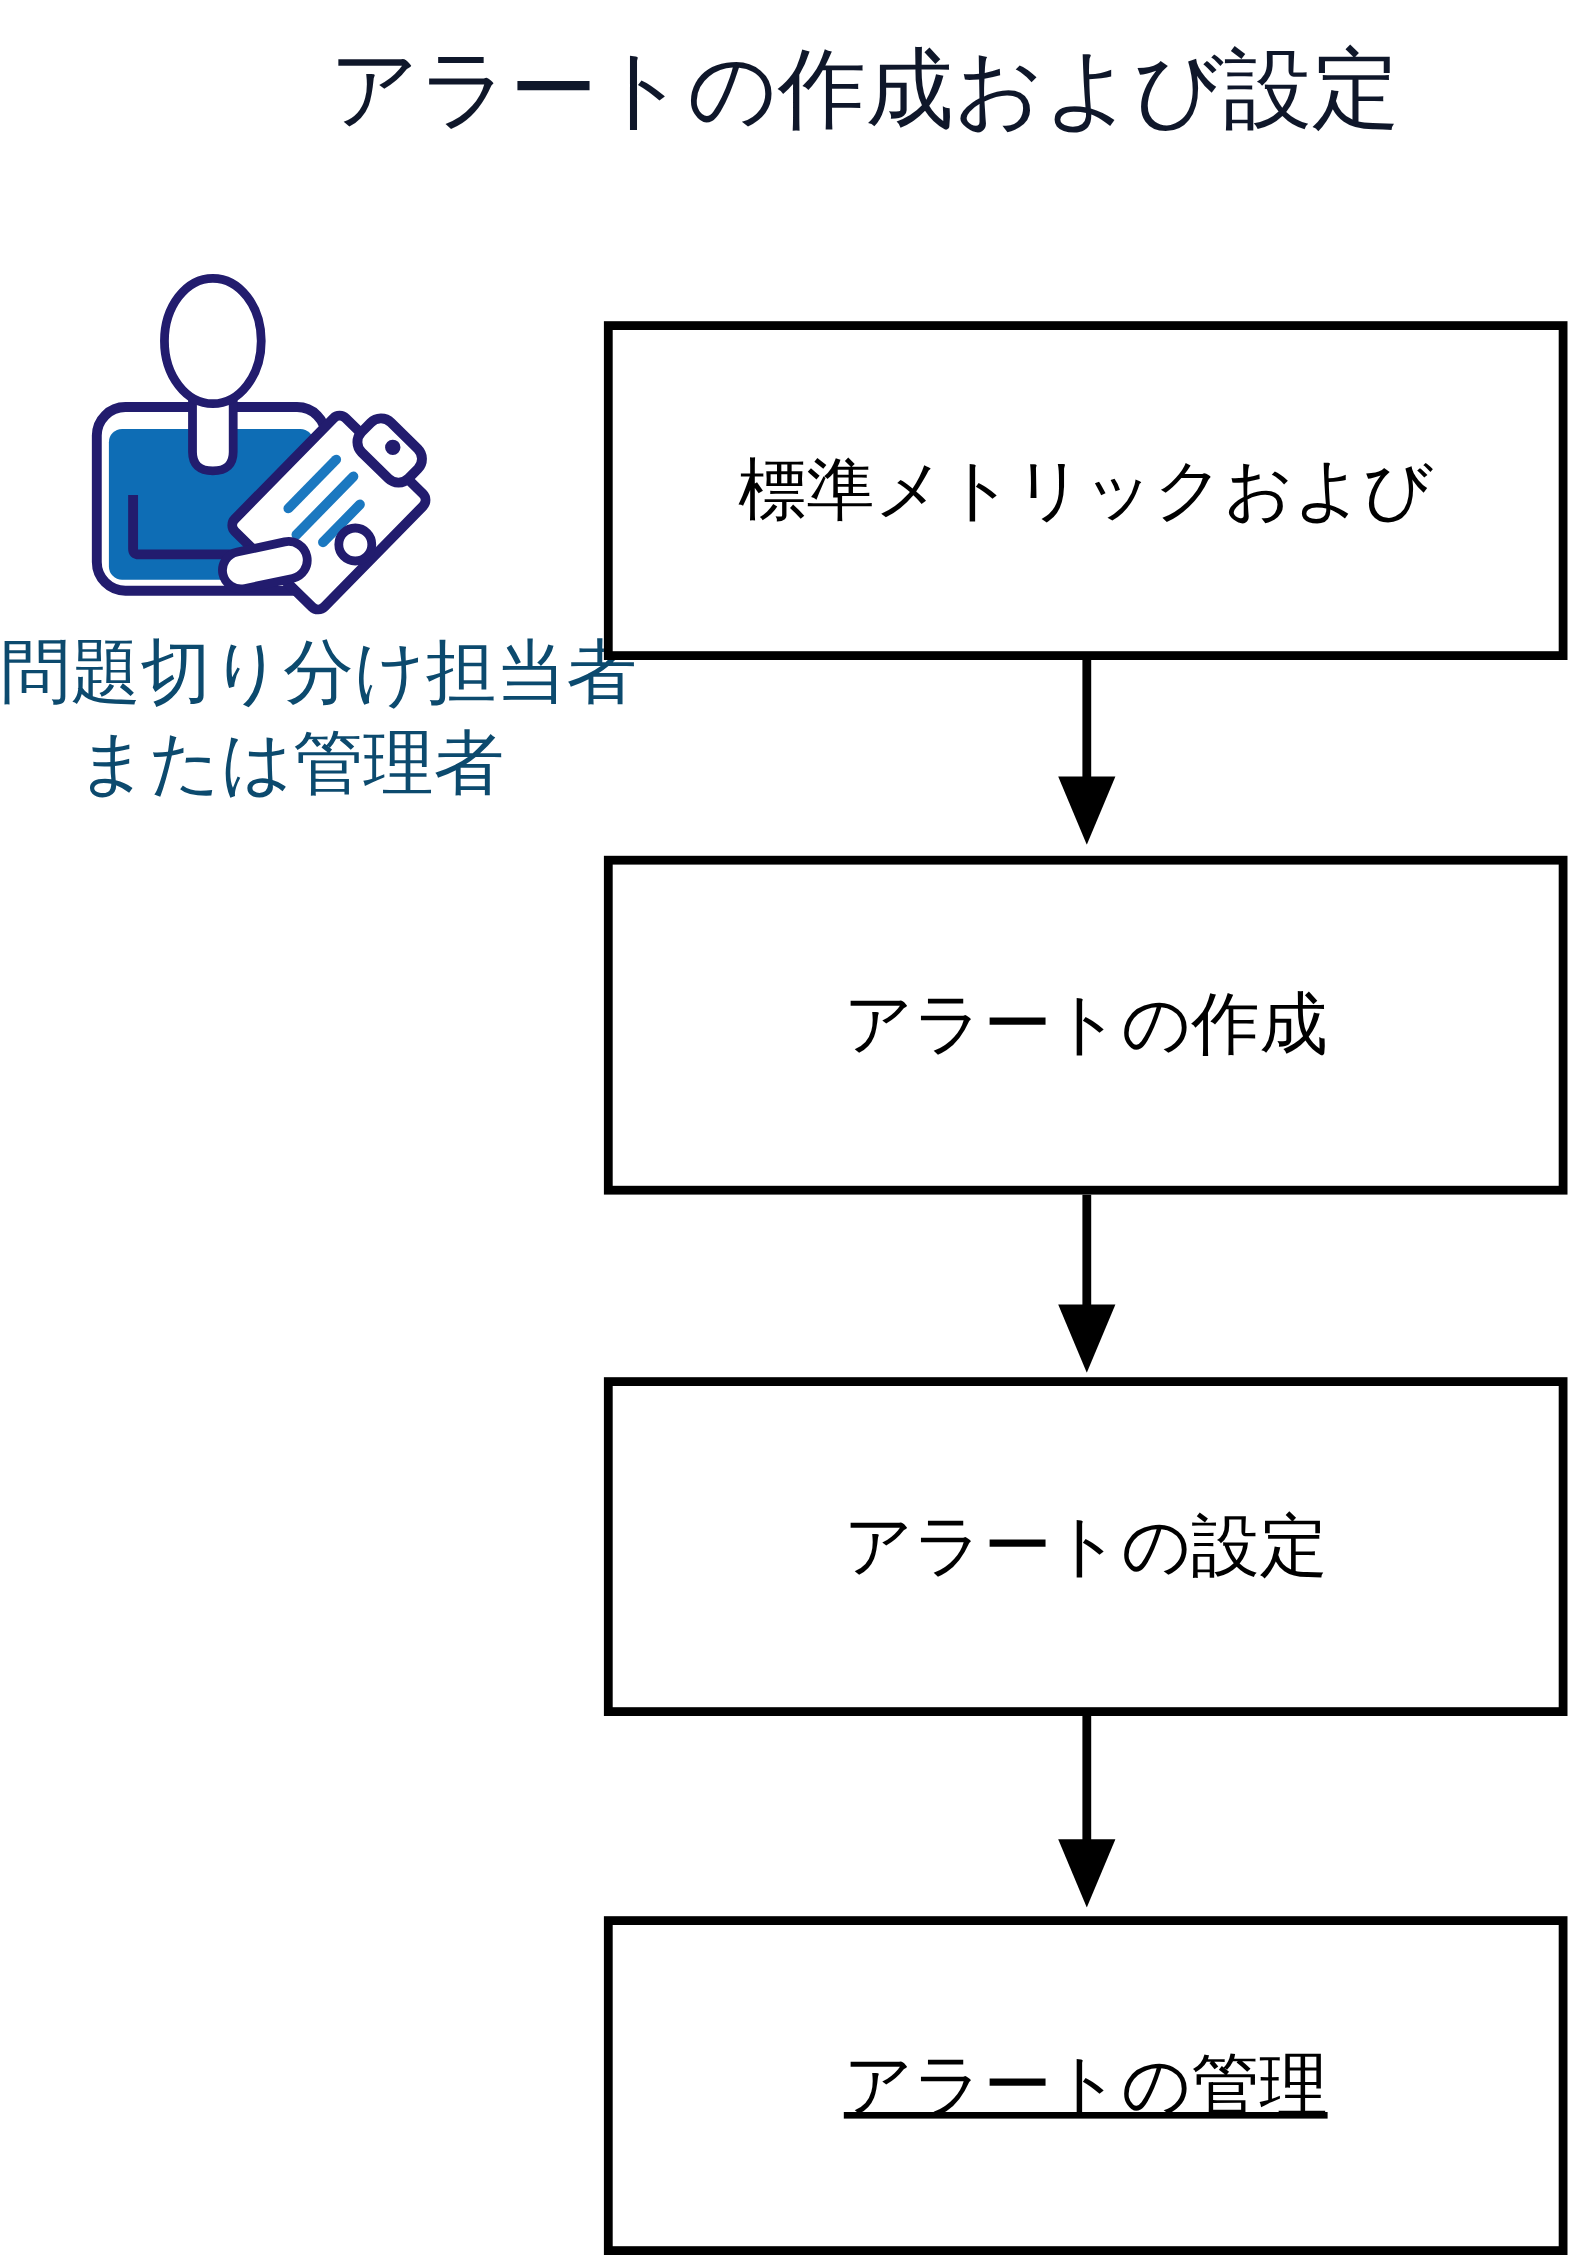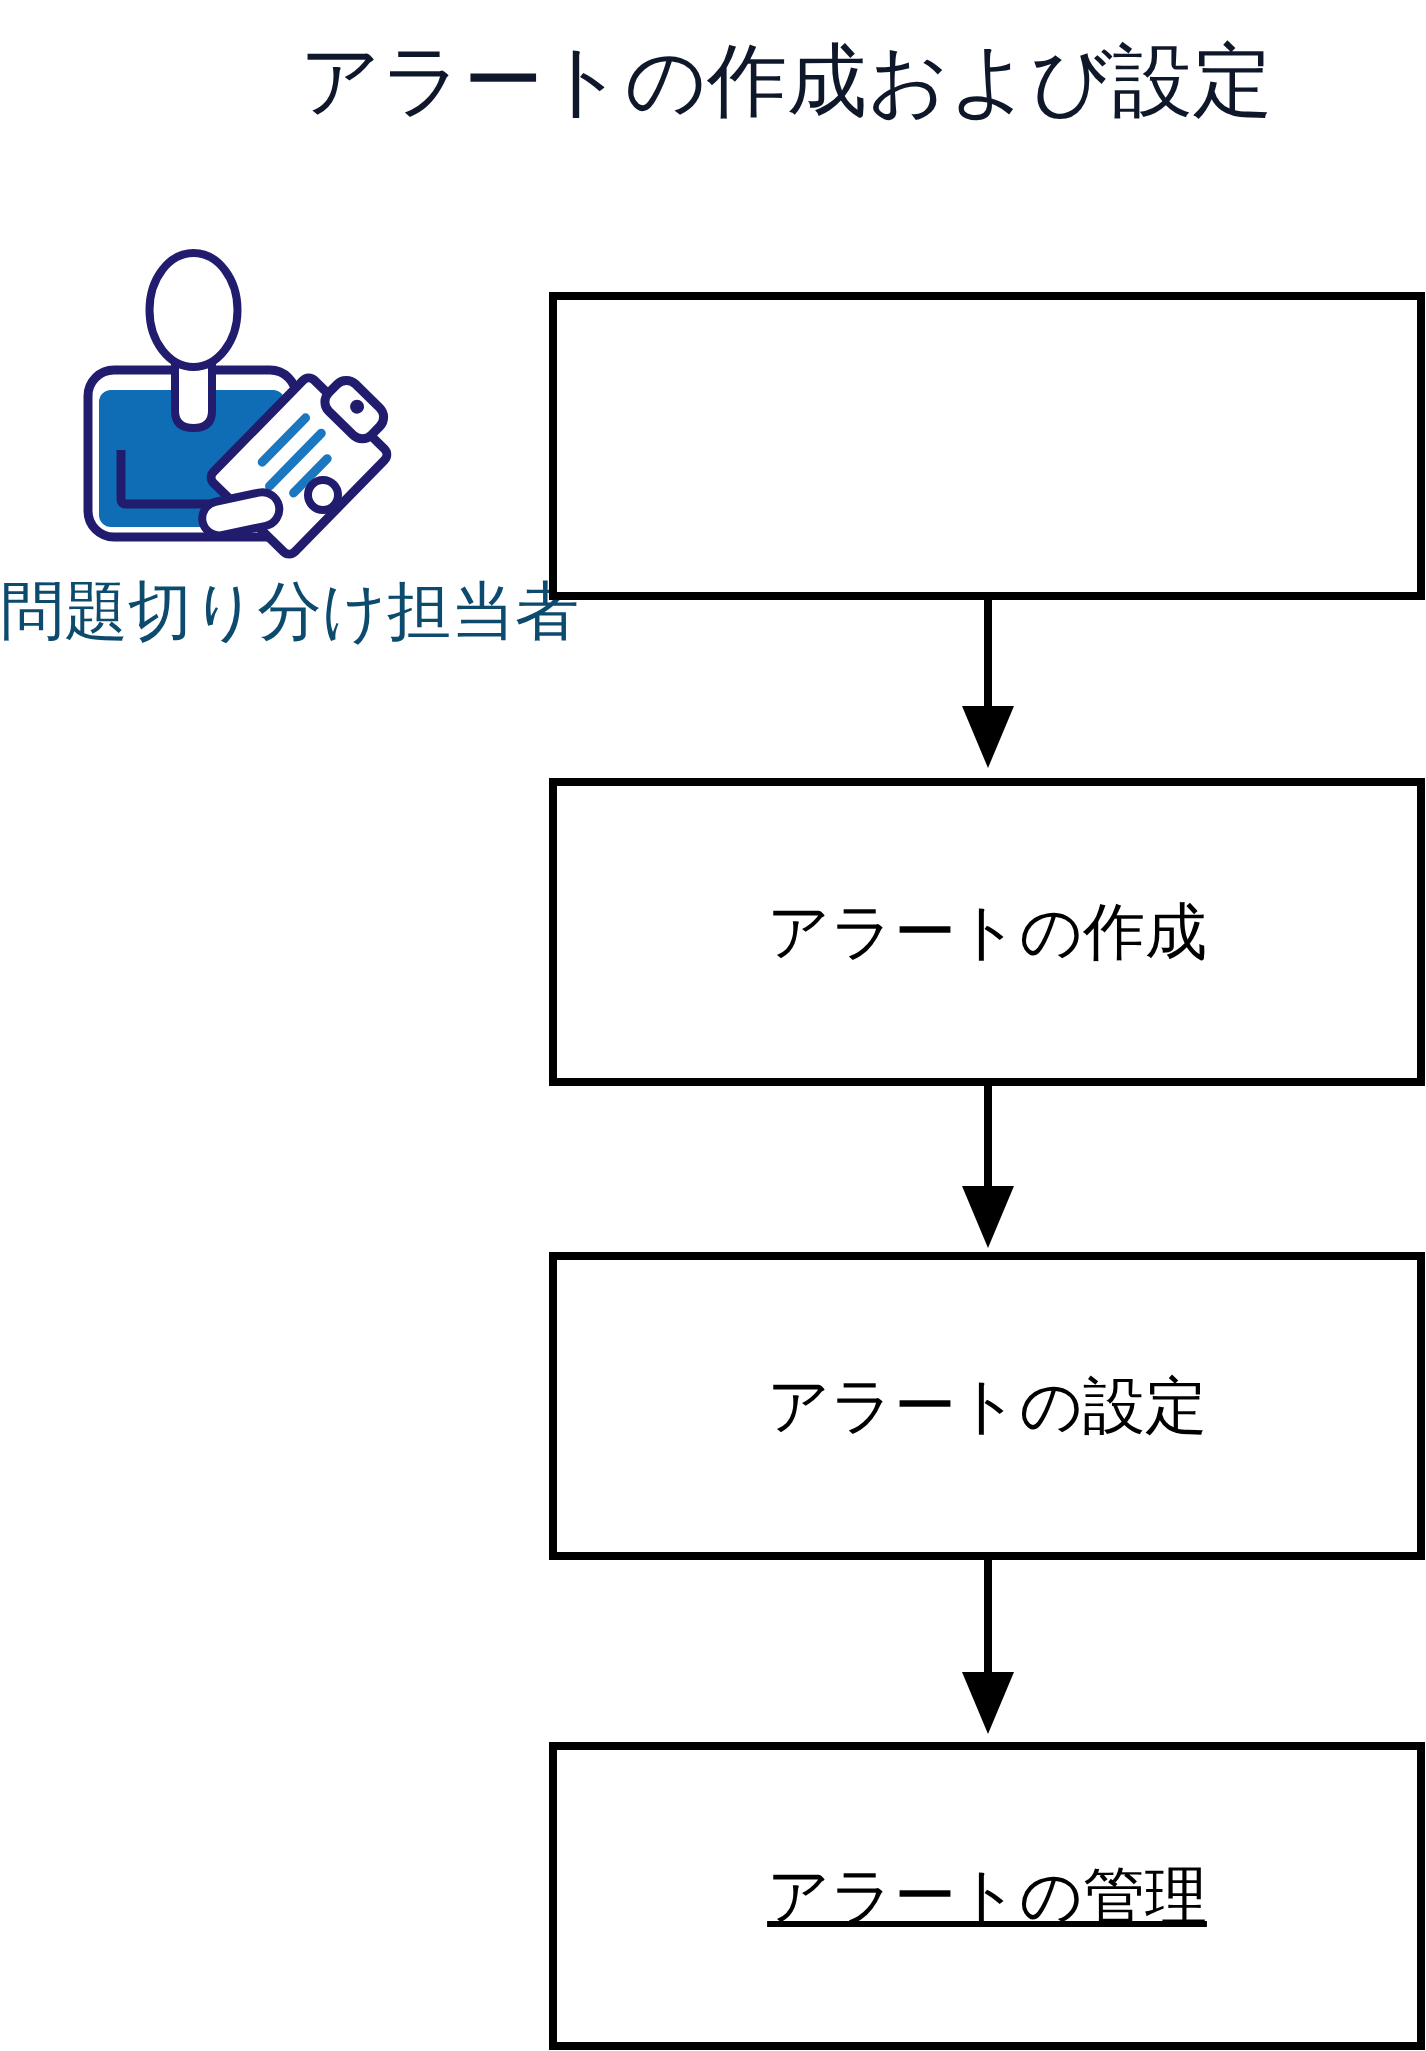--- a/index.html
+++ b/index.html
@@ -109,23 +109,25 @@
 
   <g transform="rotate(-12 160 270)">
     <rect x="122" y="252" width="78" height="34" rx="17" fill="#ffffff" stroke="#221c6e" stroke-width="8"></rect>
   </g>
 
   <circle cx="243" cy="250" r="15" fill="#ffffff" stroke="#221c6e" stroke-width="8"></circle>
 </svg>
 
 <div class="actor-label">
   <div>問題切り分け担当者</div>
+  <div>または管理者</div>
 </div>
 
 <div class="flow-box step-1">
+  <div>標準メトリックおよび</div>
 </div>
 
 <div class="flow-box step-2">
   <div>アラートの作成</div>
 </div>
 
 <div class="flow-box step-3">
   <div>アラートの設定</div>
 </div>
 

